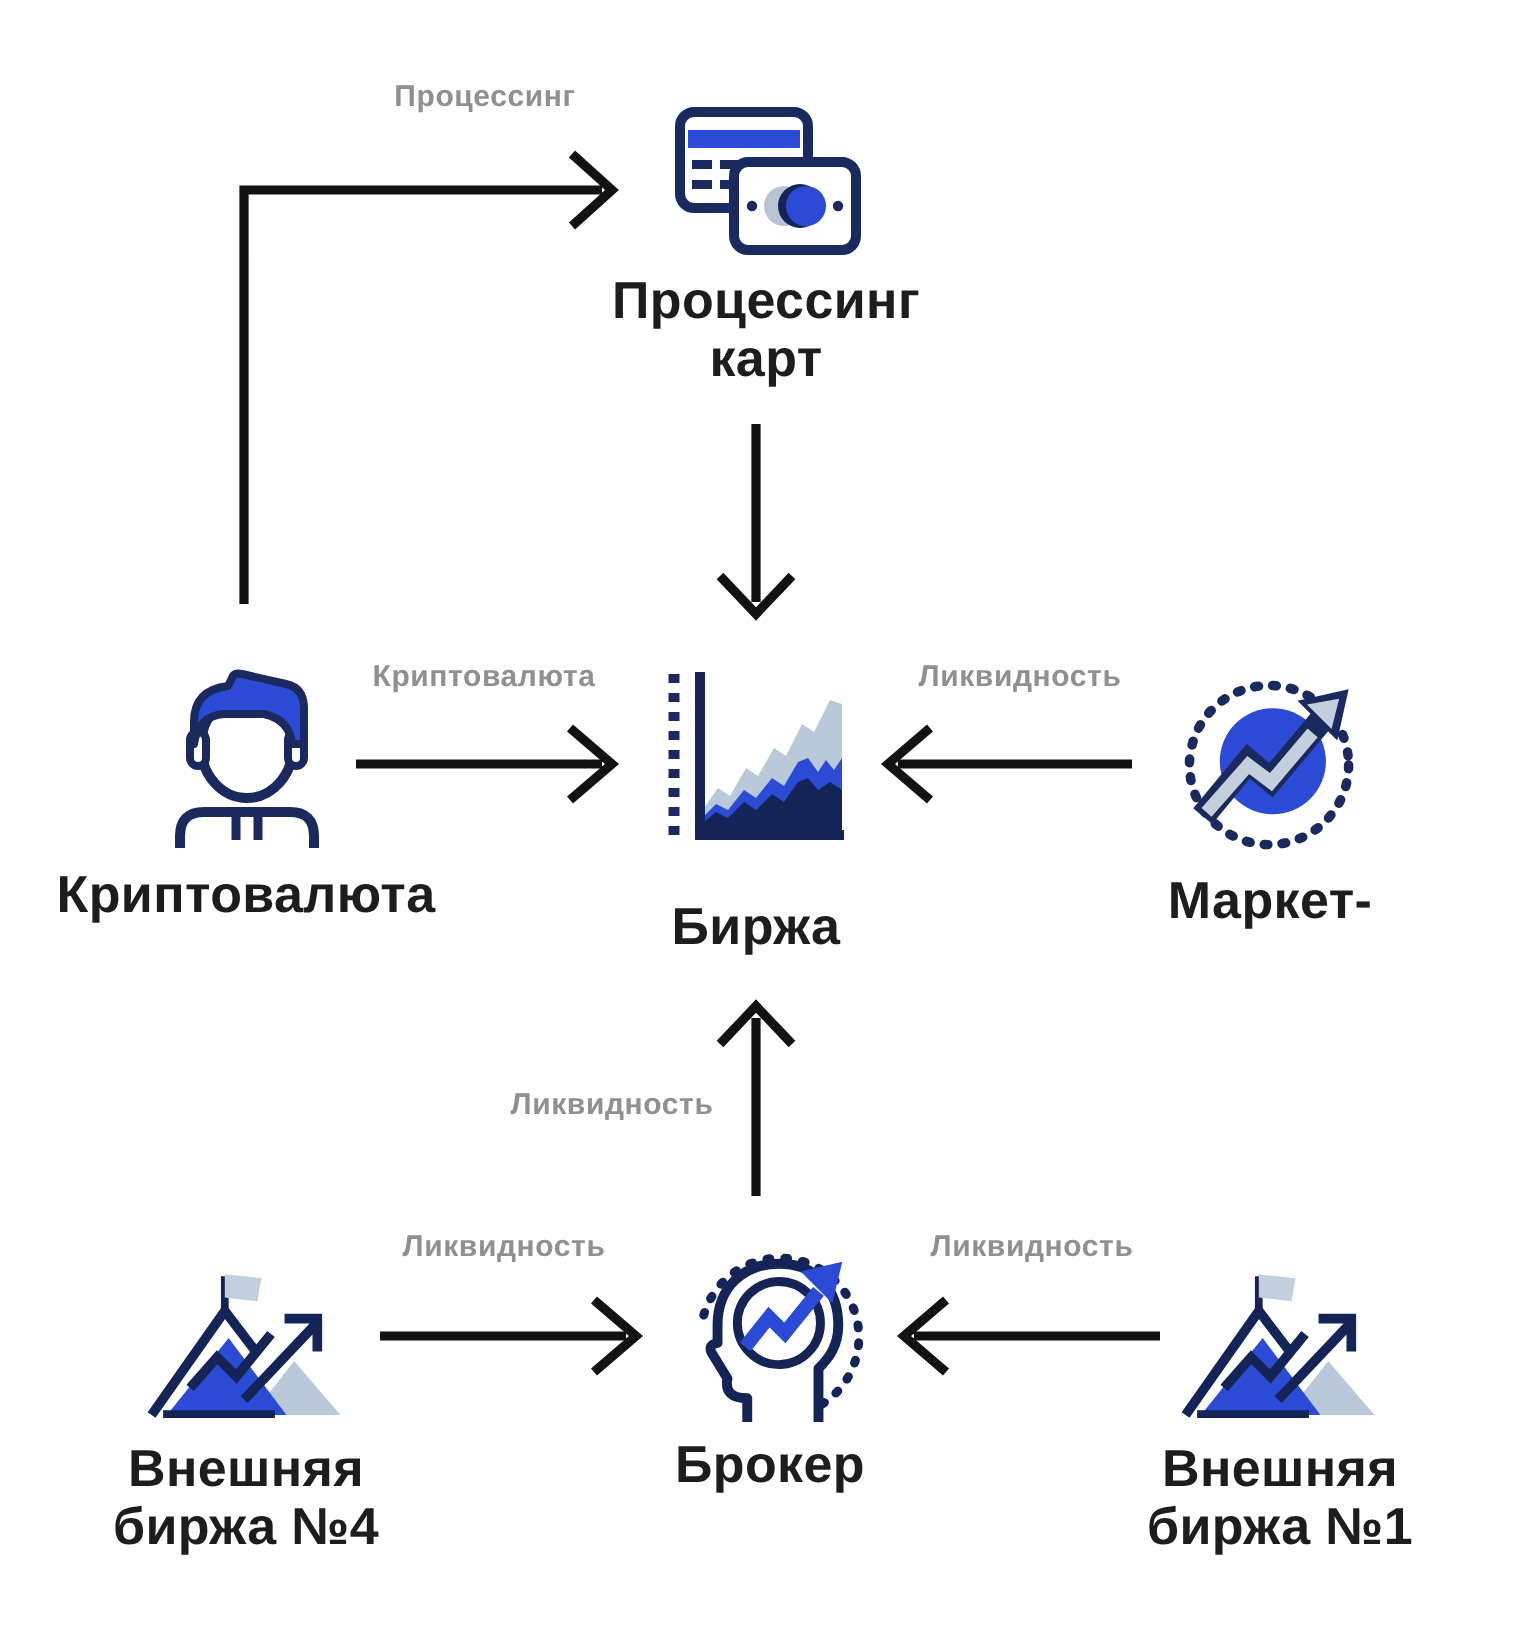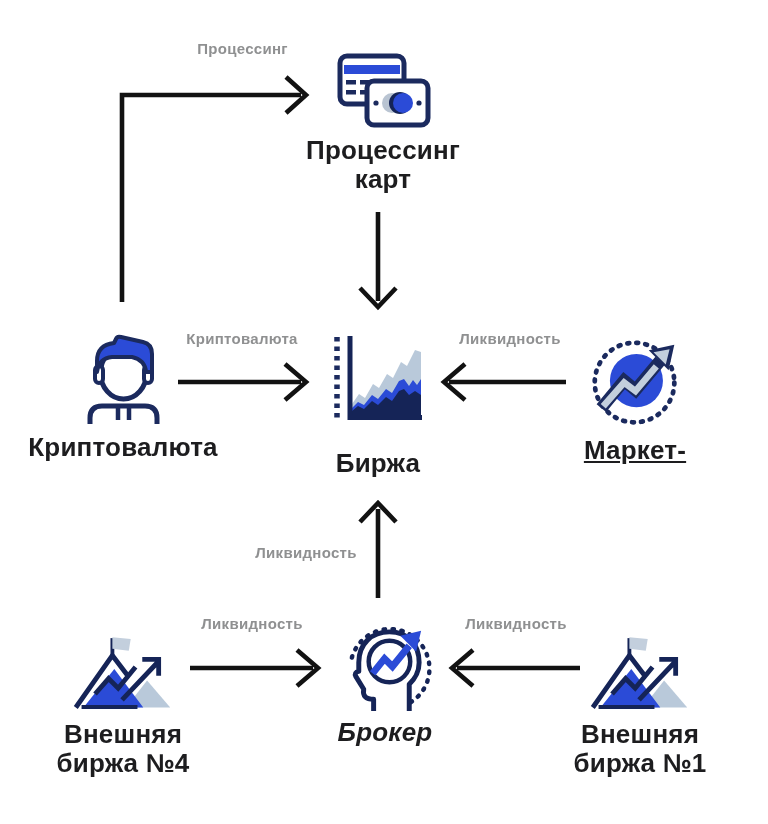--- a/index.html
+++ b/index.html
@@ -167,36 +167,36 @@
     <div class="icon-wrap" style="height:90px;">
       <svg width="90" height="90" viewBox="0 0 95 95" xmlns="http://www.w3.org/2000/svg">
         <circle cx="47" cy="47" r="42" fill="none" stroke="#1b2a5e" stroke-width="5" stroke-dasharray="2 7.5" stroke-linecap="round"></circle>
         <circle cx="49" cy="45" r="28" fill="#2b4bd7"></circle>
         <polyline points="12,74 36,45 48,55 74,24" fill="none" stroke="#1b2a5e" stroke-width="13" stroke-linejoin="miter"></polyline>
         <polygon points="62,13 89,7 83,34" fill="#1b2a5e"></polygon>
         <polyline points="14,72 36,47 48,56 70,30" fill="none" stroke="#c3cfdd" stroke-width="7" stroke-linejoin="miter"></polyline>
         <polygon points="67,15 84,12 80,28" fill="#c3cfdd"></polygon>
       </svg>
     </div>
-    <div class="node-label" style="margin-top:8px;text-decoration:underline;">
+    <div class="node-label" style="margin-top:8px;">
       <span>Маркет-</span>
     </div>
   </div>
 
   <div class="node" style="left:285px; top:618px; width:200px;">
     <div class="icon-wrap" style="height:94px;">
       <svg width="94" height="94" viewBox="0 0 95 95" xmlns="http://www.w3.org/2000/svg">
         <path d="M14 40 A40 40 0 1 1 68 88" fill="none" stroke="#152457" stroke-width="4.5" stroke-dasharray="1.5 7.5" stroke-linecap="round"></path>
         <path d="M36 94 V82 Q24 82 26 72 L18 59 Q16 55 21 54 L21 45 C21 26 34 14 52 14 C71 14 82 27 82 45 C82 56 77 62 72 67 V94" fill="#ffffff" stroke="#152457" stroke-width="5" stroke-linejoin="round"></path>
         <circle cx="52" cy="44" r="21" fill="#ffffff" stroke="#152457" stroke-width="4.5"></circle>
         <polyline points="35,56 47,41 55,49 72,28" fill="none" stroke="#2b4bd7" stroke-width="7" stroke-linejoin="miter"></polyline>
         <polygon points="63,18 84,13 79,34" fill="#2b4bd7"></polygon>
       </svg>
     </div>
-    <div class="node-label" style="margin-top:6px;font-style:italic;">
+    <div class="node-label" style="margin-top:6px;">
       <span>Брокер</span>
     </div>
   </div>
 
   <div class="node" style="left:23px; top:626px; width:200px;">
     <div class="icon-wrap" style="height:84px;">
       <svg width="106" height="84" viewBox="0 0 110 86" xmlns="http://www.w3.org/2000/svg">
         <path d="M44 30 V12" stroke="#152457" stroke-width="4"></path>
         <polygon points="44,11 63,13 61,25 44,23" fill="#c3cfdd"></polygon>
         <path d="M6 84 L44 30 L60 51" fill="none" stroke="#152457" stroke-width="5" stroke-linejoin="round"></path>

